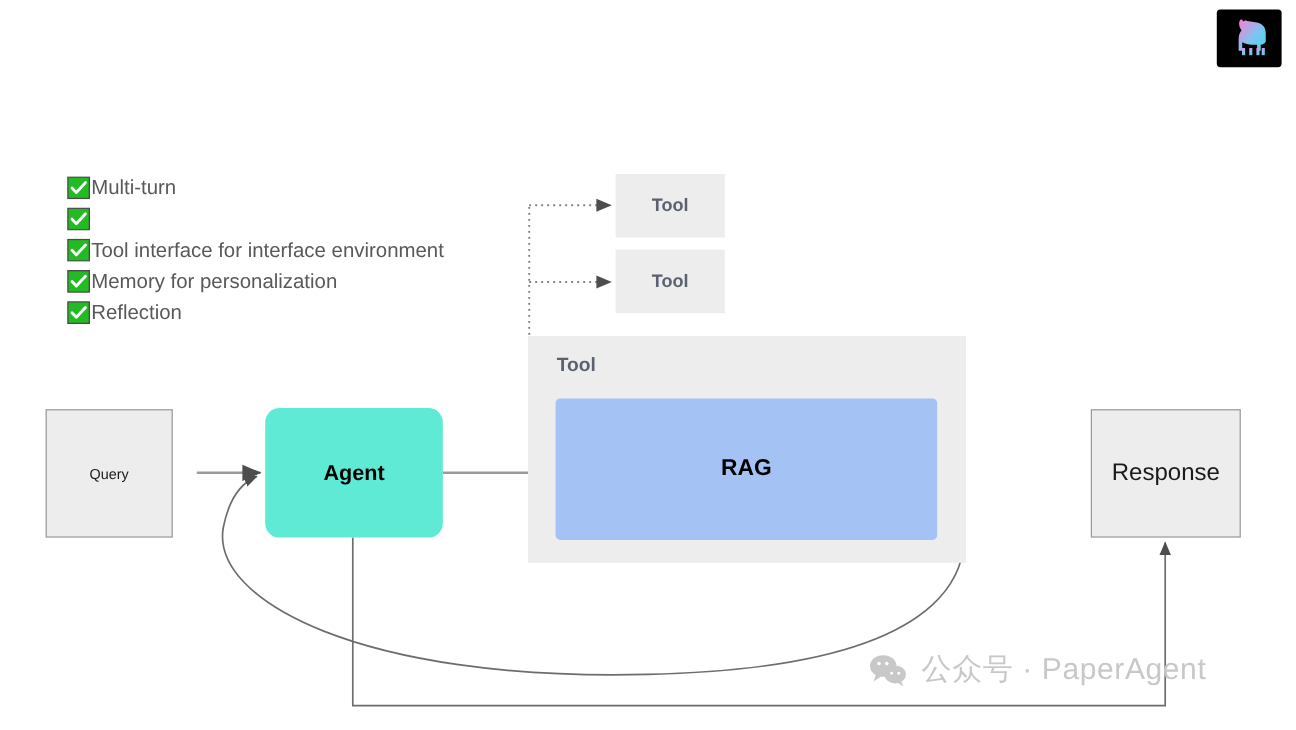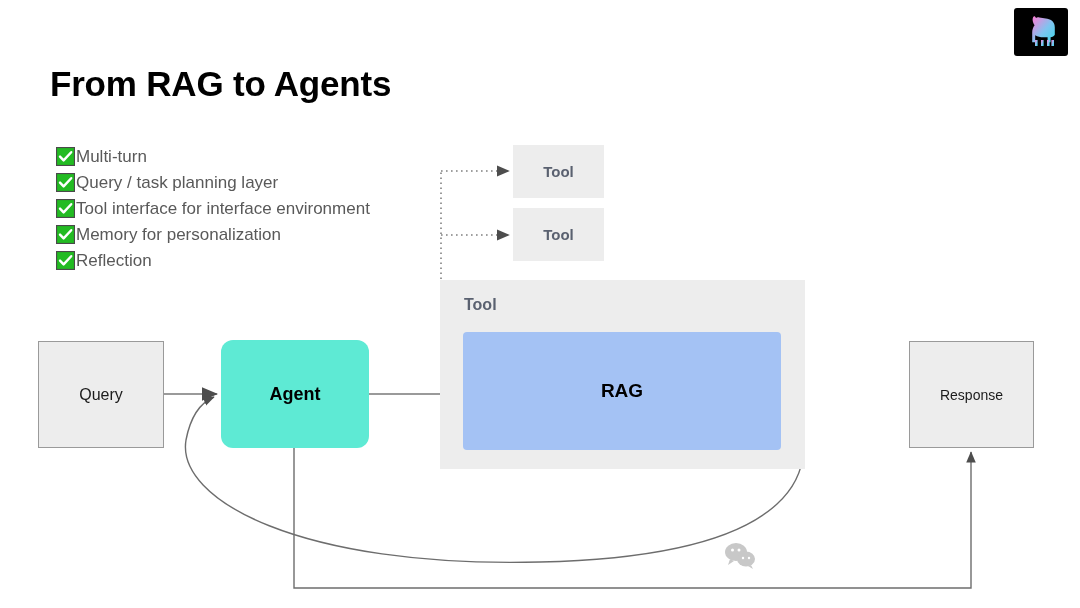--- a/index.html
+++ b/index.html
@@ -80,35 +80,35 @@
   .node {
     position: absolute;
     display: flex;
     align-items: center;
     justify-content: center;
     box-sizing: border-box;
   }
   #query-box {
     left: 38px;
     top: 341px;
-    width: 126px;
+    width: 106px;
     height: 107px;
     background: #EDEDED;
     border: 1.5px solid #9a9a9a;
-    font-size: 16px;
+    font-size: 12px;
     color: #1b1b1b;
   }
   #response-box {
     left: 909px;
     top: 341px;
     width: 125px;
     height: 107px;
     background: #EDEDED;
     border: 1.5px solid #9a9a9a;
-    font-size: 14px;
+    font-size: 20px;
     color: #1b1b1b;
   }
   #agent-box {
     left: 221px;
     top: 340px;
     width: 148px;
     height: 108px;
     background: #5eead4;
     border-radius: 12px;
     font-size: 18px;
@@ -189,40 +189,38 @@
                c2.4 1.4 5.2 2.0 8.0 2.0 l4.4 0 l0 5.0 l3.0 0 l0 -5.0
                c1.8 0 3.4 -0.9 4.2 -2.4 l0 -7.6 c0 -4.4 -3.0 -7.6 -7.4 -8.4
                l-8.0 -1.4 c-1.0 -0.2 -2.2 -0.6 -3.4 0.6 z" fill="url(#llamaGrad)"></path>
       <rect x="21" y="32" width="2.6" height="6" fill="url(#llamaGrad)"></rect>
       <rect x="27" y="32" width="2.6" height="6" fill="url(#llamaGrad)"></rect>
       <rect x="33" y="32" width="2.6" height="6" fill="url(#llamaGrad)"></rect>
       <rect x="37.4" y="32" width="2.6" height="6" fill="url(#llamaGrad)"></rect>
     </svg>
   </div>
 
-  <div id="title">From RAG to Agents</div>
 
   <div id="bullets">
     <div class="bullet">
       <span class="check-box">
         <svg width="19" height="19" viewBox="0 0 19 19">
           <rect x="0.5" y="0.5" width="18" height="18" fill="#22bb22" stroke="#4a4a4a" stroke-width="1.2"></rect>
           <path d="M4 9.6 L7.6 13.4 L15.2 5.2" fill="none" stroke="#ffffff" stroke-width="2.4" stroke-linecap="round" stroke-linejoin="round"></path>
         </svg>
       </span>
       <span class="bullet-label">Multi-turn</span>
     </div>
     <div class="bullet">
       <span class="check-box">
         <svg width="19" height="19" viewBox="0 0 19 19">
           <rect x="0.5" y="0.5" width="18" height="18" fill="#22bb22" stroke="#4a4a4a" stroke-width="1.2"></rect>
           <path d="M4 9.6 L7.6 13.4 L15.2 5.2" fill="none" stroke="#ffffff" stroke-width="2.4" stroke-linecap="round" stroke-linejoin="round"></path>
         </svg>
       </span>
-      <span class="bullet-label">Query / task planning layer</span>
     </div>
     <div class="bullet">
       <span class="check-box">
         <svg width="19" height="19" viewBox="0 0 19 19">
           <rect x="0.5" y="0.5" width="18" height="18" fill="#22bb22" stroke="#4a4a4a" stroke-width="1.2"></rect>
           <path d="M4 9.6 L7.6 13.4 L15.2 5.2" fill="none" stroke="#ffffff" stroke-width="2.4" stroke-linecap="round" stroke-linejoin="round"></path>
         </svg>
       </span>
       <span class="bullet-label">Tool interface for interface environment</span>
     </div>
@@ -306,15 +304,16 @@
         <ellipse cx="12" cy="11" rx="11" ry="9" fill="#c8c8c8"></ellipse>
         <path d="M6 18 L4 24 L10 20 z" fill="#c8c8c8"></path>
         <circle cx="8.5" cy="9" r="1.5" fill="#ffffff"></circle>
         <circle cx="15" cy="9" r="1.5" fill="#ffffff"></circle>
         <ellipse cx="22" cy="18" rx="9" ry="7.5" fill="#c8c8c8"></ellipse>
         <path d="M27 24 L29 28 L24 25 z" fill="#c8c8c8"></path>
         <circle cx="19" cy="17" r="1.2" fill="#ffffff"></circle>
         <circle cx="25" cy="17" r="1.2" fill="#ffffff"></circle>
       </svg>
     </span>
+    <span id="watermark-text">公众号 · PaperAgent</span>
   </div>
 
 </div>
 
 </body></html>

